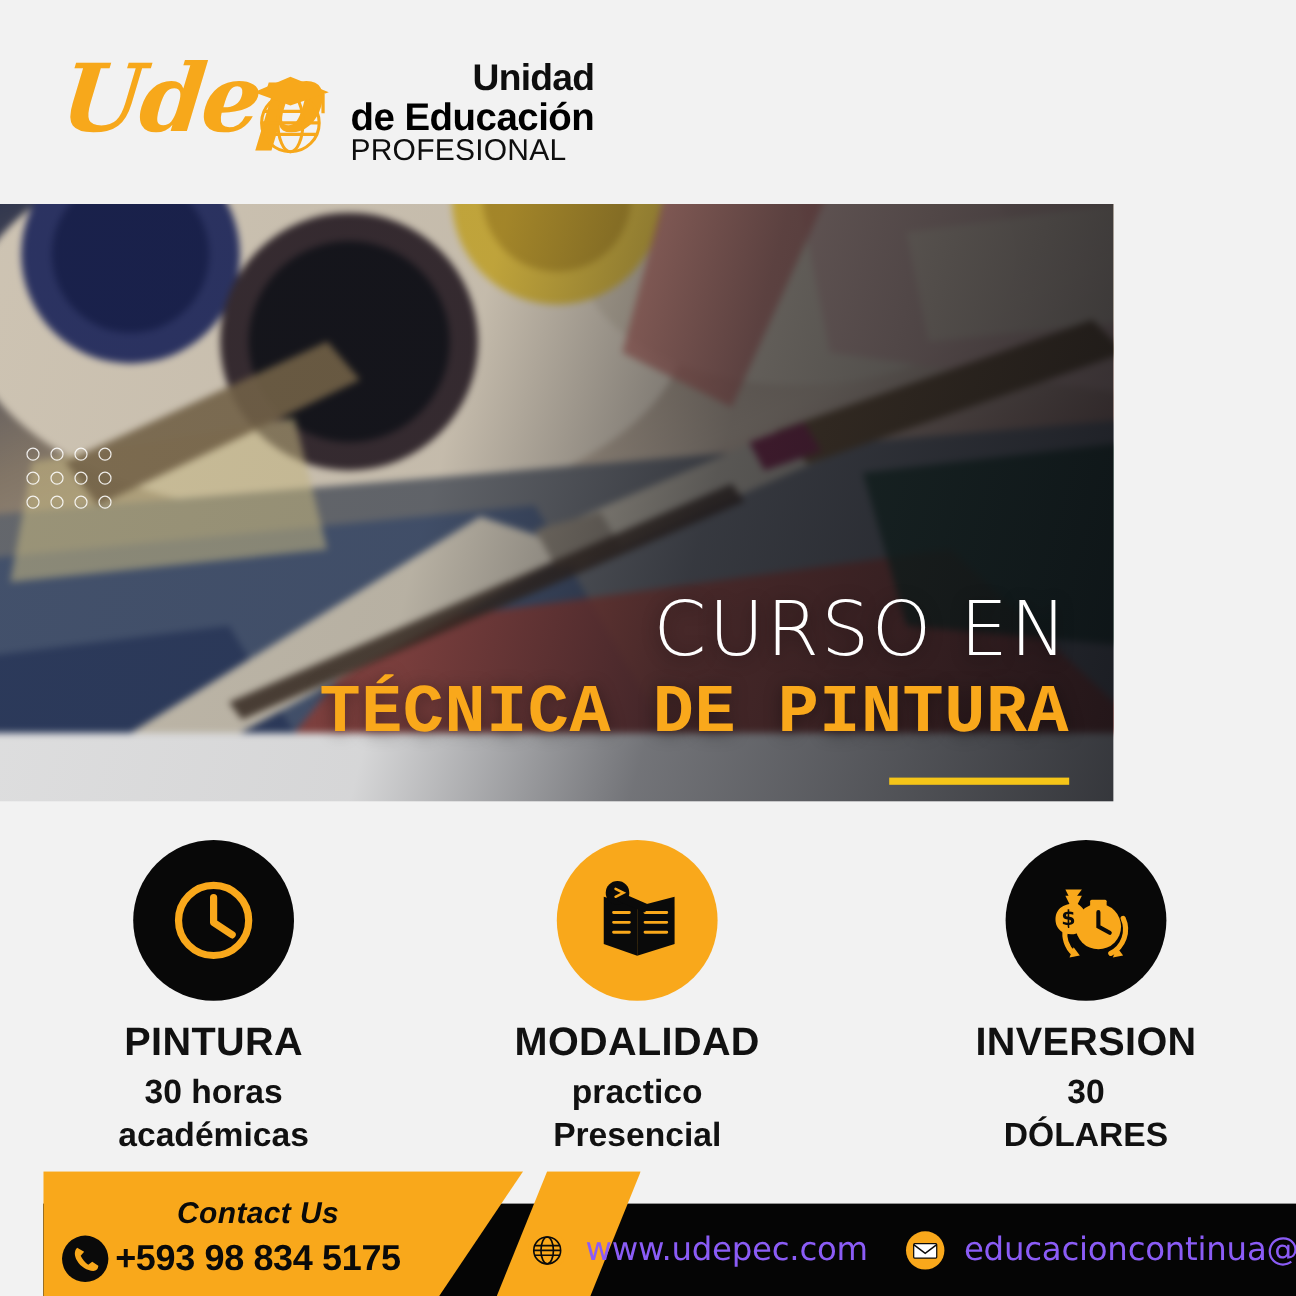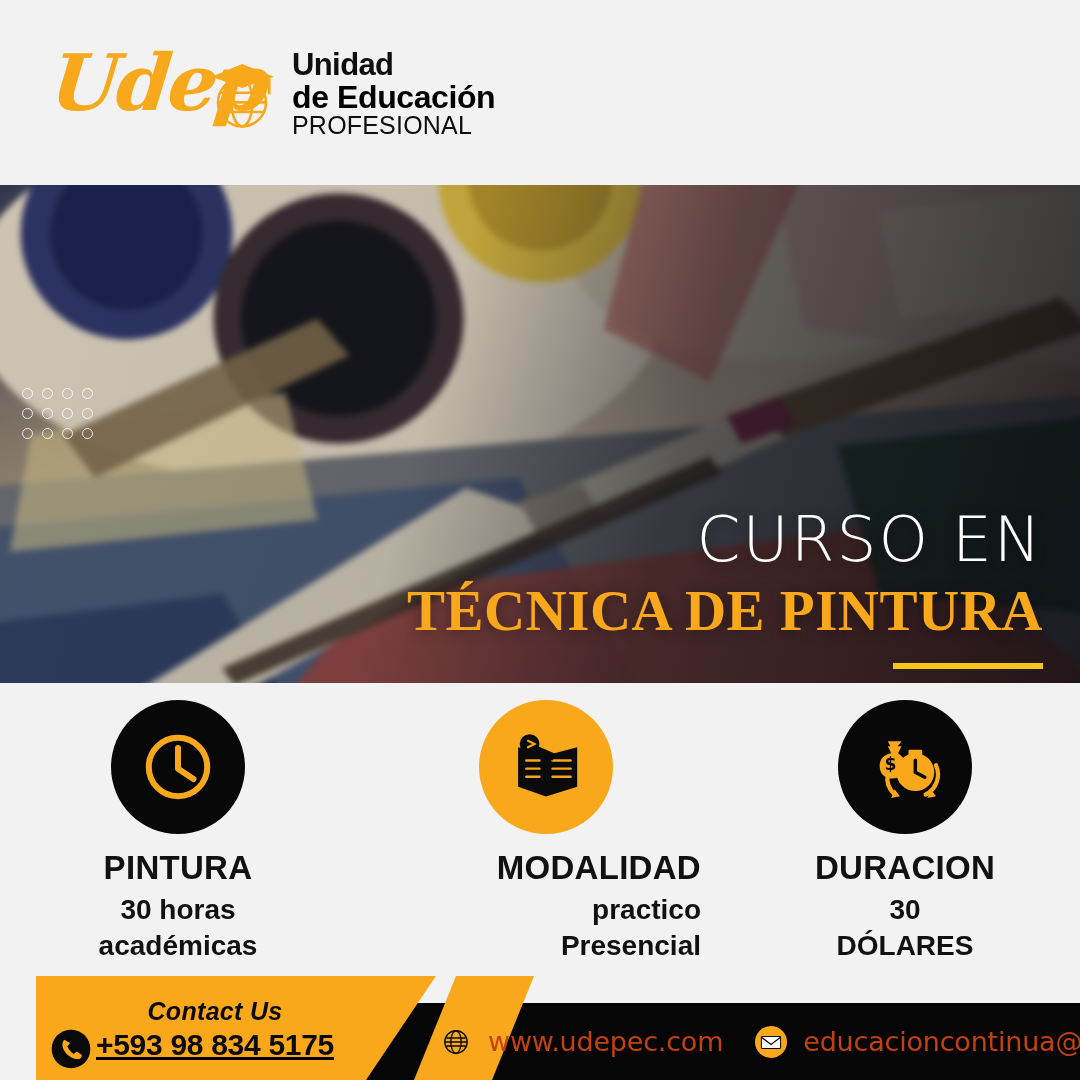--- a/index.html
+++ b/index.html
@@ -19,26 +19,26 @@
     position:absolute;left:0;top:4px;
     font-family:"DejaVu Serif", serif;
     font-style:italic;font-weight:700;
     font-size:78px;letter-spacing:-3px;
     color:#F7A81B;
     transform:skewX(-6deg);
     line-height:1;
   }
   .logo-globe{position:absolute;left:150px;top:16px;width:80px;height:80px;}
   .logo-words{margin-left:8px;line-height:1.02;}
-  .lw1{font-size:31px;font-weight:bold;color:#0E0E0E;letter-spacing:-0.6px;}
+  .lw1{font-size:31px;font-weight:bold;color:#0E0E0E;letter-spacing:-0.6px;text-align:right;}
   .lw2{font-size:32px;font-weight:bold;color:#000000;letter-spacing:-0.4px;}
   .lw3{font-size:25px;font-weight:normal;color:#0E0E0E;letter-spacing:0.2px;}
 
   
-  .hero{position:absolute;left:0;top:185px;width:1080px;height:498px;overflow:hidden;}
+  .hero{position:absolute;left:0;top:170px;width:928px;height:498px;overflow:hidden;}
   .hero-photo{position:absolute;inset:0;filter:blur(3px);transform:scale(1.06);}
   .hero-shade{
     position:absolute;inset:0;
     background:linear-gradient(105deg,
       rgba(10,12,20,0.08) 0%,
       rgba(10,12,20,0.12) 40%,
       rgba(10,12,20,0.55) 62%,
       rgba(6,8,14,0.80) 100%);
   }
   .dots{position:absolute;display:grid;grid-template-columns:repeat(4,20px);grid-auto-rows:20px;}
@@ -46,58 +46,58 @@
   .dots-tl{left:22px;top:203px;}
 
   .hero-text{position:absolute;right:37px;top:323px;text-align:right;width:780px;}
   .curso{
     font-family:"DejaVu Sans", sans-serif;
     font-weight:300;font-size:63px;color:#FFFFFF;
     letter-spacing:2px;line-height:1;
     text-shadow:0 2px 14px rgba(0,0,0,0.45);
   }
   .tecnica{
-    font-family:Liberation Serif, serif;
+    font-family:Liberation Mono, monospace;
     font-weight:bold;font-size:57px;color:#F9A81B;
     letter-spacing:0.5px;line-height:1.12;margin-top:8px;
     text-shadow:0 2px 14px rgba(0,0,0,0.4);
   }
   .rule{margin-left:auto;margin-top:20px;width:150px;height:6px;background:#F5C518;}
 
   
   .info{position:absolute;left:0;top:683px;width:1080px;height:293px;background:#F2F2F2;}
   .col{position:absolute;top:17px;text-align:center;}
   .col-1{left:38px;width:280px;}
-  .col-2{left:391px;width:310px;text-align:right;}
+  .col-2{left:376px;width:310px;}
   .col-3{left:760px;width:290px;}
   .badge{width:134px;height:134px;border-radius:50%;margin:0 auto;display:flex;align-items:center;justify-content:center;}
   .badge-dark{background:#080808;}
   .badge-orange{background:#F9A81B;}
   .col-title{margin-top:17px;font-size:33px;font-weight:bold;color:#111;letter-spacing:0.3px;line-height:1.06;}
   .col-sub{margin-top:6px;font-size:28px;font-weight:bold;color:#111;line-height:1.30;}
 
   
   .footer{position:absolute;left:0;top:976px;width:1080px;height:104px;margin-left:36px;}
   .f-black{position:absolute;left:0;top:27px;width:1080px;height:77px;background:#050505;}
   .f-orange-main{
     position:absolute;left:0;top:0;width:400px;height:104px;background:#F9A81B;
     clip-path:polygon(0 0, 400px 0, 330px 104px, 0 104px);
   }
   .f-orange-slash{
     position:absolute;left:378px;top:0;width:120px;height:104px;background:#F9A81B;
     clip-path:polygon(42px 0, 120px 0, 78px 104px, 0 104px);
   }
   .contact-block{position:absolute;left:14px;top:21px;width:330px;text-align:center;}
   .contact-us{font-size:25px;font-weight:bold;font-style:italic;color:#0A0A0A;letter-spacing:0.3px;}
-  .phone-row{display:flex;align-items:flex-start;gap:4px;margin-top:2px;text-decoration:underline;}
+  .phone-row{display:flex;align-items:center;gap:4px;margin-top:2px;}
   .phone-num{font-size:30px;font-weight:bold;color:#0A0A0A;letter-spacing:-0.3px;}
   .f-right{position:absolute;left:378px;top:27px;width:702px;height:77px;display:flex;align-items:center;}
   .f-item{display:flex;align-items:center;gap:12px;}
   .f-item + .f-item{margin-left:28px;}
-  .f-text{font-family:"DejaVu Sans", sans-serif;font-size:27px;color:#c2410c;letter-spacing:-0.2px;}
+  .f-text{font-family:"DejaVu Sans", sans-serif;font-size:27px;color:#8b5cf6;letter-spacing:-0.2px;}
   .f-icon{width:40px;height:40px;flex:0 0 40px;}
   .phone-icon{width:42px;height:42px;flex:0 0 42px;}
 </style>
 </head>
 <body>
 
 <div class="flyer">
 
   <div class="header">
     <div class="logo">
@@ -241,21 +241,21 @@
           <path d="M62 42 L62 56 L73 62" fill="none" stroke="#0A0A0A" stroke-width="4" stroke-linecap="round"></path>
           <rect x="54" y="30" width="16" height="7" rx="1.5" fill="#F9A81B"></rect>
           <g fill="none" stroke="#F9A81B" stroke-width="5" stroke-linecap="round">
             <path d="M86 48 A26 26 0 0 1 74 82"></path>
             <path d="M38 82 A26 26 0 0 1 30 58"></path>
           </g>
           <path d="M80 76 L76 86 L86 84 Z" fill="#F9A81B"></path>
           <path d="M44 84 L34 86 L38 76 Z" fill="#F9A81B"></path>
         </svg>
       </div>
-      <div class="col-title">DURACION</div>
+      <div class="col-title">INVERSION</div>
       <div class="col-sub">
         <div>30</div>
         <div>DÓLARES</div>
       </div>
     </div>
   </div>
 
   <div class="footer">
     <div class="f-black"></div>
     <div class="f-orange-main"></div>

